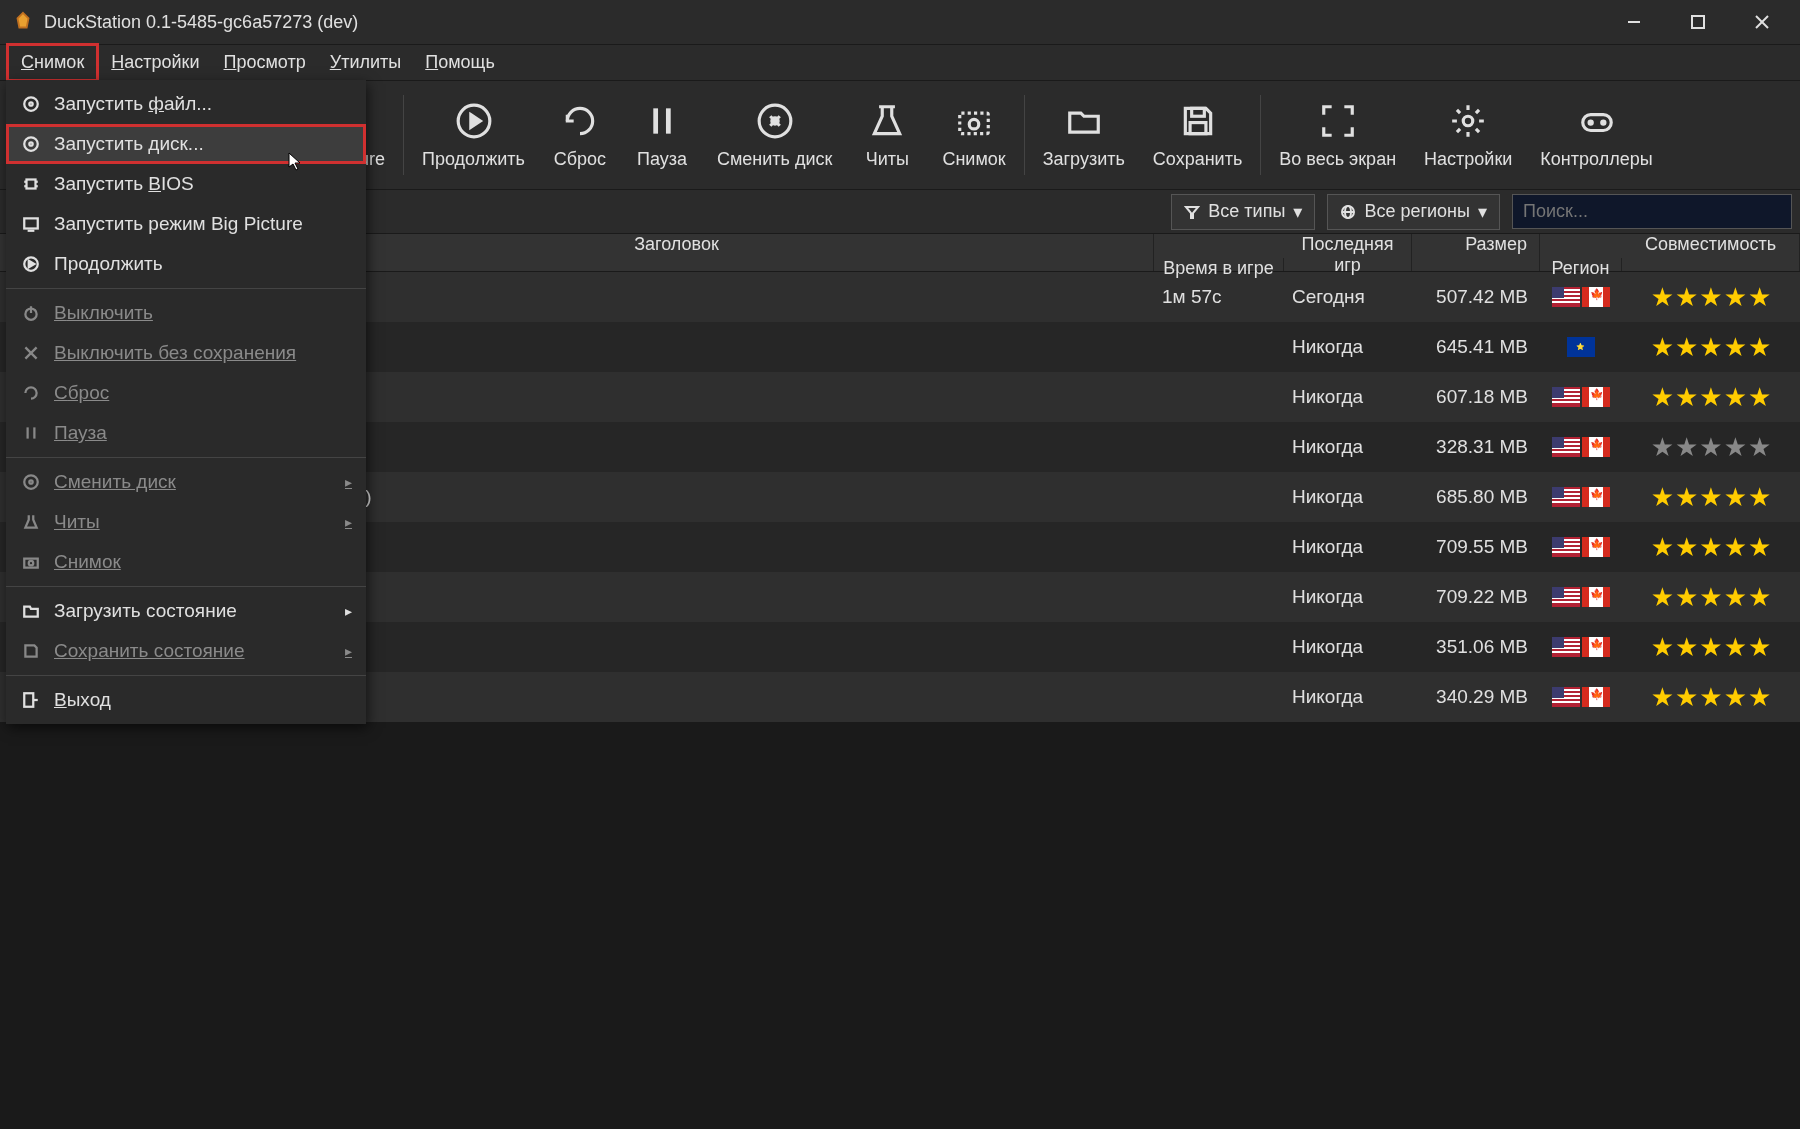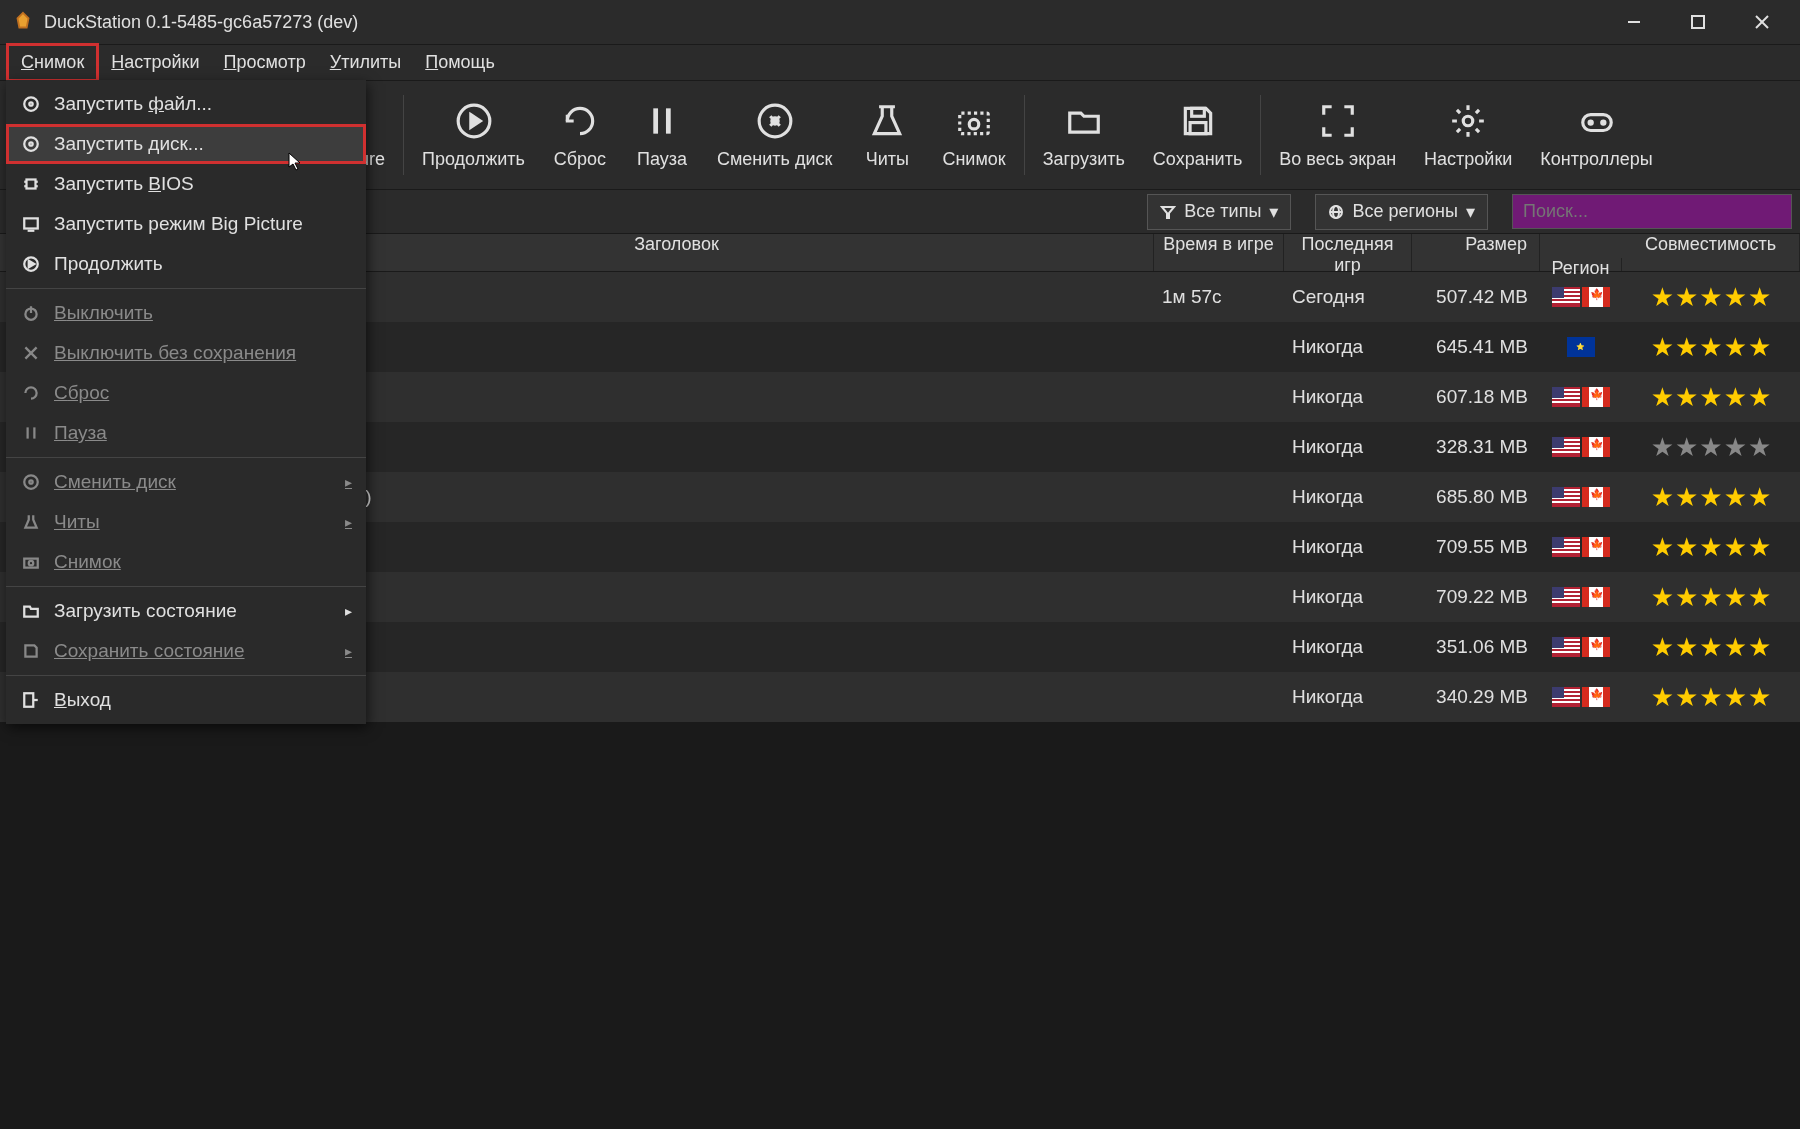--- a/index.html
+++ b/index.html
@@ -14,30 +14,30 @@
 .menubar { height: 36px; background: #2b2b2b; display: flex; align-items: center; padding: 0 6px; border-top: 1px solid #1a1a1a; }
 .menu-item { padding: 6px 12px; font-size: 18px; cursor: pointer; }
 .menu-item.active { background: #2b2b2b; border: 3px solid #d03030; }
 
 .toolbar { height: 110px; background: #2b2b2b; display: flex; align-items: center; padding: 0 4px; border-top: 1px solid #1a1a1a; border-bottom: 1px solid #1a1a1a; }
 .tool-btn { display: flex; flex-direction: column; align-items: center; justify-content: center; padding: 8px 14px; cursor: pointer; min-width: 82px; }
 .tool-icon { width: 40px; height: 40px; margin-bottom: 8px; display: flex; align-items: center; justify-content: center; }
 .tool-label { font-size: 18px; color: #e0e0e0; white-space: nowrap; }
 .tool-sep { width: 1px; height: 80px; background: #444; margin: 0 4px; }
 
-.filterbar { height: 44px; background: #2b2b2b; display: flex; align-items: center; justify-content: flex-end; padding: 0 8px; gap: 24px; border-bottom: 1px solid #1a1a1a; }
+.filterbar { height: 44px; background: #2b2b2b; display: flex; align-items: center; justify-content: flex-end; padding: 0 8px; gap: 12px; border-bottom: 1px solid #1a1a1a; }
 .dropdown { display: flex; align-items: center; gap: 8px; padding: 6px 12px; border: 1px solid #555; background: #333; cursor: pointer; font-size: 18px; }
-.search-box { width: 280px; padding: 6px 10px; background: #701a75; border: 1px solid #555; color: #e0e0e0; font-size: 18px; }
+.search-box { width: 280px; padding: 6px 10px; background: #0f172a; border: 1px solid #555; color: #e0e0e0; font-size: 18px; }
 
 .table-header { height: 38px; background: #333; display: flex; border-bottom: 1px solid #1a1a1a; font-size: 18px; }
 .th { padding: 0 8px; text-align: center; border-right: 1px solid #222; }
 .th-icon { width: 56px; }
 .th-code { width: 144px; }
 .th-title { flex: 1; }
-.th-time { width: 130px; }
+.th-time { width: 130px; margin-top: 24px; }
 .th-last { width: 128px; }
 .th-size { width: 128px; text-align: right; padding-right: 12px; }
 .th-region { width: 82px; margin-top: 24px; }
 .th-compat { width: 178px; }
 
 .table-rows { }
 .tr { height: 50px; display: flex; align-items: center; font-size: 19px; }
 .tr:nth-child(odd) { background: #2f2f2f; }
 .tr:nth-child(even) { background: #262626; }
 .td { padding: 0 8px; }

